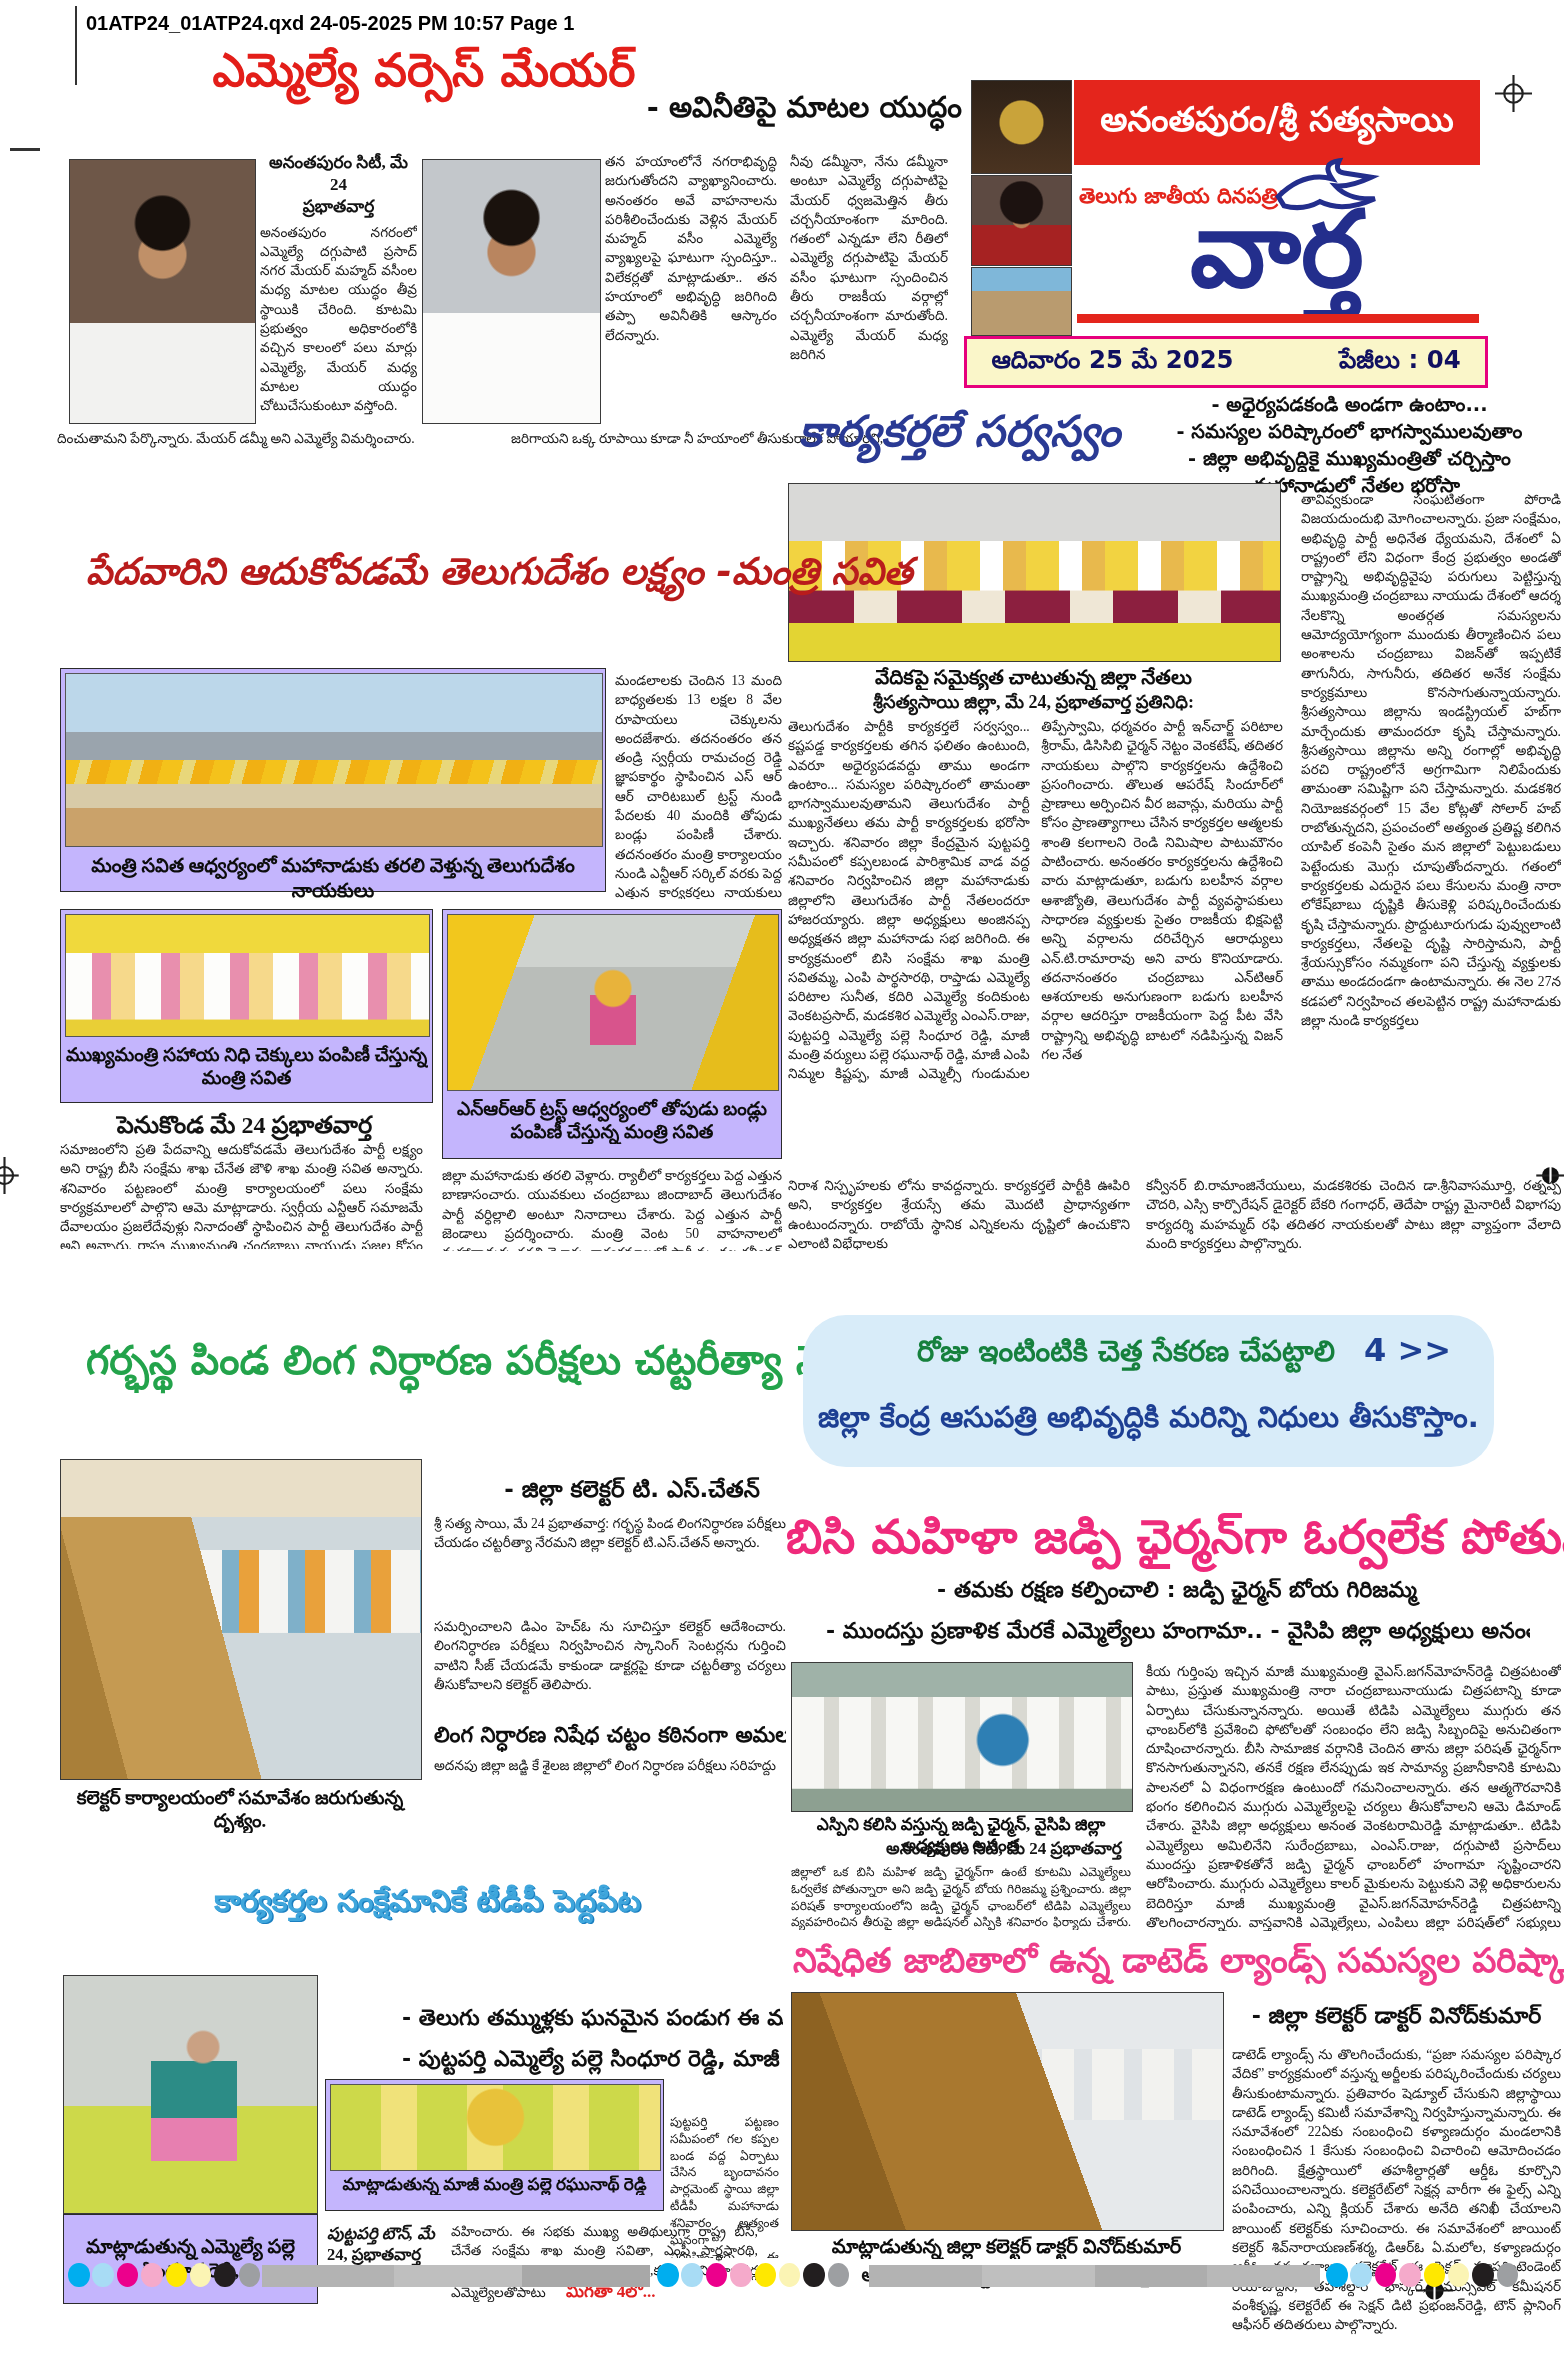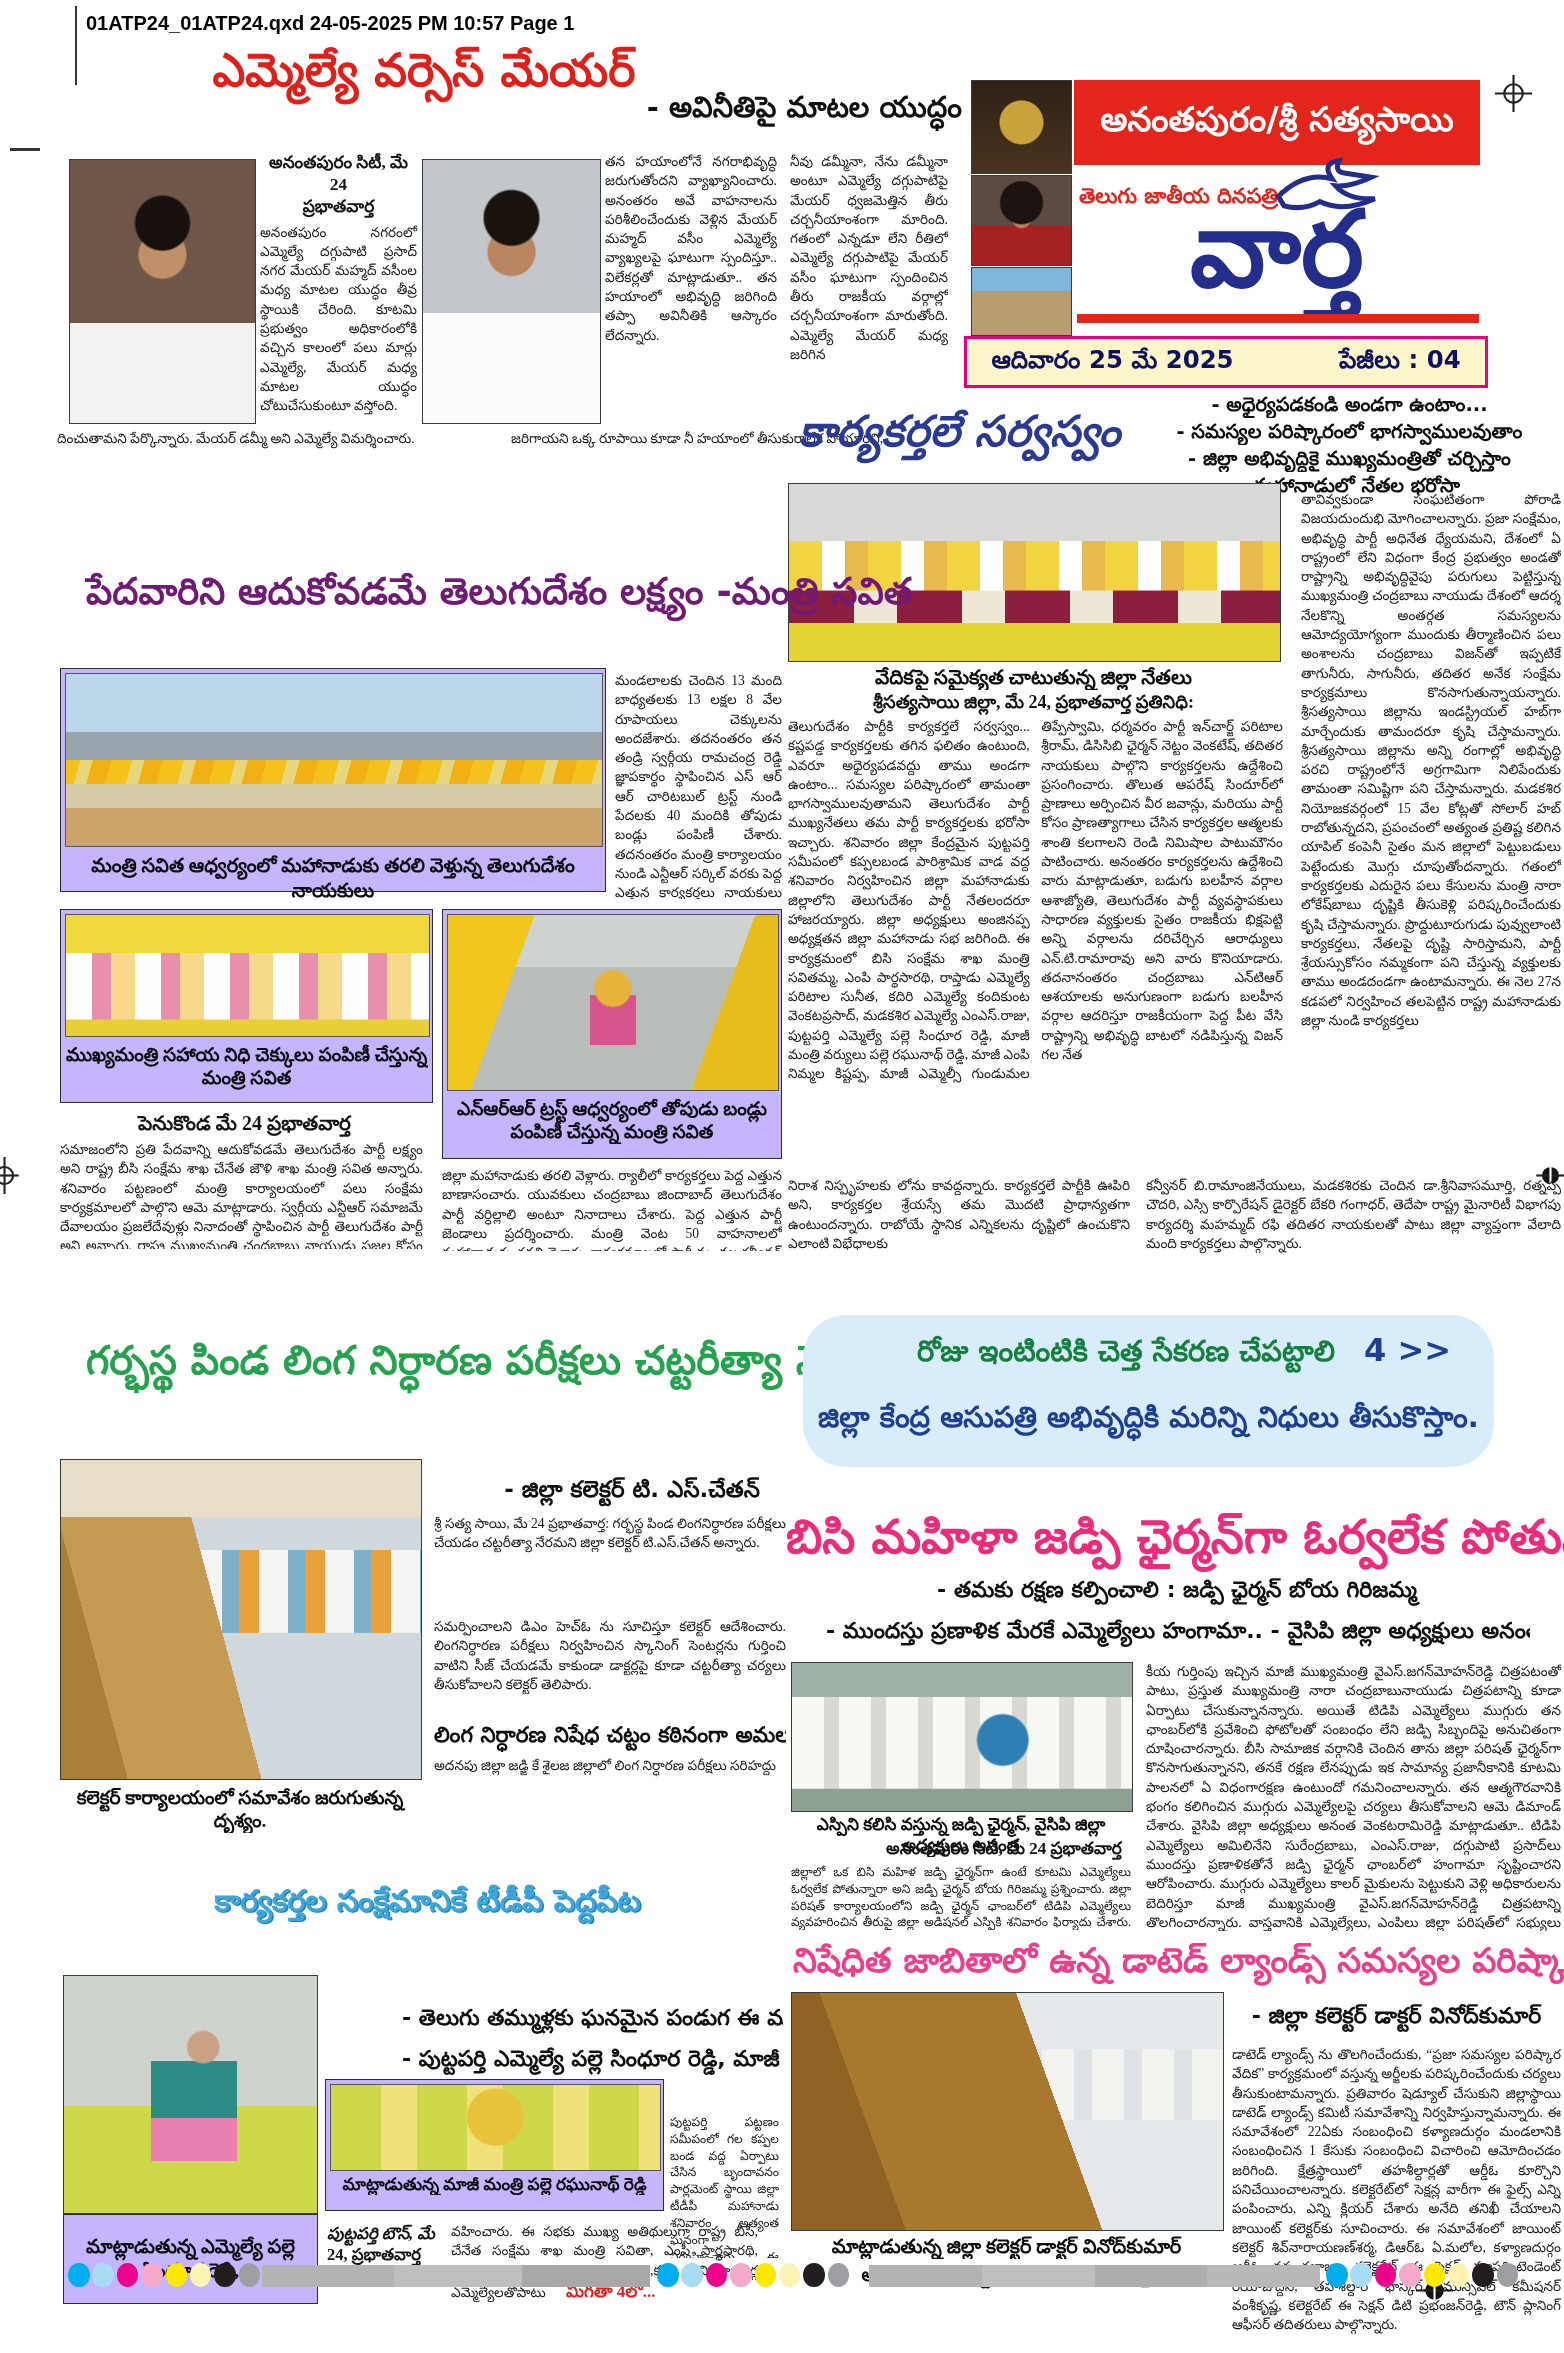--- a/index.html
+++ b/index.html
@@ -96,36 +96,36 @@
     <div class="sub" style="font-size:19.4px;line-height:1.4;">- మహానాడులో నేతల భరోసా</div>
   </div>
   <div class="abs ph" style="top:483px;left:788px;width:491px;height:177px;background:repeating-linear-gradient(90deg,#f2d341 0 33px,#ffffff 33px 56px,#e8b94d 56px 79px) 0 45%/100% 28% no-repeat,repeating-linear-gradient(90deg,#8c1f3f 0 65px,#efe7d6 65px 108px) 0 73%/100% 21% no-repeat,linear-gradient(180deg,#d9d9d7 0 45%,#cfcfcd 45% 73%,#e3d433 73% 100%);"></div>
   <div class="abs cap" style="top:665px;left:788px;width:491px;font-size:20px;">వేదికపై సమైక్యత చాటుతున్న జిల్లా నేతలు</div>
   <div class="abs dl" style="top:691px;left:788px;width:491px;font-size:18px;">శ్రీసత్యసాయి జిల్లా, మే 24, ప్రభాతవార్త ప్రతినిధి:</div>
   <div class="abs body twocol" style="top:717px;left:788px;width:495px;height:454px;">తెలుగుదేశం పార్టీకి కార్యకర్తలే సర్వస్వం... కష్టపడ్డ కార్యకర్తలకు తగిన ఫలితం ఉంటుంది, ఎవరూ అధైర్యపడవద్దు తాము అండగా ఉంటాం... సమస్యల పరిష్కారంలో తామంతా భాగస్వాములవుతామని తెలుగుదేశం పార్టీ ముఖ్యనేతలు తమ పార్టీ కార్యకర్తలకు భరోసా ఇచ్చారు. శనివారం జిల్లా కేంద్రమైన పుట్టపర్తి సమీపంలో కప్పలబండ పారిశ్రామిక వాడ వద్ద శనివారం నిర్వహించిన జిల్లా మహానాడుకు జిల్లాలోని తెలుగుదేశం పార్టీ నేతలందరూ హాజరయ్యారు. జిల్లా అధ్యక్షులు అంజినప్ప అధ్యక్షతన జిల్లా మహానాడు సభ జరిగింది. ఈ కార్యక్రమంలో బిసి సంక్షేమ శాఖ మంత్రి సవితమ్మ, ఎంపి పార్థసారథి, రాప్తాడు ఎమ్మెల్యే పరిటాల సునీత, కదిరి ఎమ్మెల్యే కందికుంట వెంకటప్రసాద్, మడకశిర ఎమ్మెల్యే ఎంఎస్.రాజు, పుట్టపర్తి ఎమ్మెల్యే పల్లె సింధూర రెడ్డి, మాజీ మంత్రి వర్యులు పల్లె రఘునాథ్ రెడ్డి, మాజీ ఎంపి నిమ్మల కిష్టప్ప, మాజీ ఎమ్మెల్సీ గుండుమల తిప్పేస్వామి, ధర్మవరం పార్టీ ఇన్‌చార్జ్ పరిటాల శ్రీరామ్, డిసిసిబి ఛైర్మన్ నెట్టం వెంకటేష్, తదితర నాయకులు పాల్గొని కార్యకర్తలను ఉద్దేశించి ప్రసంగించారు. తొలుత ఆపరేష్ సిందూర్‌లో ప్రాణాలు అర్పించిన వీర జవాన్లు, మరియు పార్టీ కోసం ప్రాణత్యాగాలు చేసిన కార్యకర్తల ఆత్మలకు శాంతి కలగాలని రెండి నిమిషాల పాటుమౌనం పాటించారు. అనంతరం కార్యకర్తలను ఉద్దేశించి వారు మాట్లాడుతూ, బడుగు బలహీన వర్గాల ఆశాజ్యోతి, తెలుగుదేశం పార్టీ వ్యవస్థాపకులు సాధారణ వ్యక్తులకు సైతం రాజకీయ భిక్షపెట్టి అన్ని వర్గాలను దరిచేర్చిన ఆరాధ్యులు ఎన్.టి.రామారావు అని వారు కొనియాడారు. తదనానంతరం చంద్రబాబు ఎన్‌టిఆర్ ఆశయాలకు అనుగుణంగా బడుగు బలహీన వర్గాల ఆదరిస్తూ రాజకీయంగా పెద్ద పీట వేసి రాష్ట్రాన్ని అభివృద్ధి బాటలో నడిపిస్తున్న విజన్ గల నేత</div>
   <div class="abs body" style="top:490px;left:1301px;width:260px;height:681px;">తావివ్వకుండా సంఘటితంగా పోరాడి విజయదుందుభి మోగించాలన్నారు. ప్రజా సంక్షేమం, అభివృద్ధి పార్టీ అధినేత ధ్యేయమని, దేశంలో ఏ రాష్ట్రంలో లేని విధంగా కేంద్ర ప్రభుత్వం అండతో రాష్ట్రాన్ని అభివృద్ధివైపు పరుగులు పెట్టిస్తున్న ముఖ్యమంత్రి చంద్రబాబు నాయుడు దేశంలో ఆదర్శ నేలకొన్ని అంతర్గత సమస్యలను ఆమోద్యయోగ్యంగా ముందుకు తీర్మాణించిన పలు అంశాలను చంద్రబాబు విజన్‌తో ఇప్పటికే తాగునీరు, సాగునీరు, తదితర అనేక సంక్షేమ కార్యక్రమాలు కొనసాగుతున్నాయన్నారు. శ్రీసత్యసాయి జిల్లాను ఇండస్ట్రియల్ హబ్‌గా మార్చేందుకు తామందరూ కృషి చేస్తామన్నారు. శ్రీసత్యసాయి జిల్లాను అన్ని రంగాల్లో అభివృద్ధి పరచి రాష్ట్రంలోనే అగ్రగామిగా నిలిపేందుకు తామంతా సమిష్టిగా పని చేస్తామన్నారు. మడకశిర నియోజకవర్గంలో 15 వేల కోట్లతో సోలార్ హబ్ రాబోతున్నదని, ప్రపంచంలో అత్యంత ప్రతిష్ట కలిగిన యాపిల్ కంపెనీ సైతం మన జిల్లాలో పెట్టుబడులు పెట్టేందుకు మొగ్గు చూపుతోందన్నారు. గతంలో కార్యకర్తలకు ఎదురైన పలు కేసులను మంత్రి నారా లోకేష్‌బాబు దృష్టికి తీసుకెళ్లి పరిష్కరించేందుకు కృషి చేస్తామన్నారు. ప్రొద్దుటూరుగుడు పువ్వులాంటి కార్యకర్తలు, నేతలపై దృష్టి సారిస్తామని, పార్టీ శ్రేయస్సుకోసం నమ్మకంగా పని చేస్తున్న వ్యక్తులకు తాము అండదండగా ఉంటామన్నారు. ఈ నెల 27న కడపలో నిర్వహించ తలపెట్టిన రాష్ట్ర మహానాడుకు జిల్లా నుండి కార్యకర్తలు</div>
   <div class="abs body" style="top:1176px;left:788px;width:342px;height:116px;">నిరాశ నిస్పృహలకు లోను కావద్దన్నారు. కార్యకర్తలే పార్టీకి ఊపిరి అని, కార్యకర్తల శ్రేయస్సే తమ మొదటి ప్రాధాన్యతగా ఉంటుందన్నారు. రాబోయే స్థానిక ఎన్నికలను దృష్టిలో ఉంచుకొని ఎలాంటి విభేధాలకు</div>
   <div class="abs body" style="top:1176px;left:1146px;width:415px;height:116px;">కన్వీనర్ బి.రామాంజినేయులు, మడకశిరకు చెందిన డా.శ్రీనివాసమూర్తి, రత్నప్ప చౌదరి, ఎస్సి కార్పొరేషన్ డైరెక్టర్ బేకరి గంగాధర్, తెదేపా రాష్ట్ర మైనారిటీ విభాగపు కార్యదర్శి మహమ్మద్ రఫి తదితర నాయకులతో పాటు జిల్లా వ్యాప్తంగా వేలాది మంది కార్యకర్తలు పాల్గొన్నారు.</div>
 
-  <div class="abs hl" style="top:570px;left:86px;width:693px;font-size:37px;color:#701a75;">పేదవారిని ఆదుకోవడమే తెలుగుదేశం లక్ష్యం -మంత్రి సవిత</div>
+  <div class="abs hl" style="top:550px;left:86px;width:693px;font-size:37px;color:#b91c1c;font-style:italic;">పేదవారిని ఆదుకోవడమే తెలుగుదేశం లక్ష్యం -మంత్రి సవిత</div>
   <div class="abs framebox" style="top:668px;left:60px;width:546px;height:224px;box-sizing:border-box;padding:4.3px;">
     <div style="width:100%;height:172px;border:0.7px solid #555;background:linear-gradient(180deg,#bcd7ea 0 34%,#9aa4ad 34% 50%,rgba(0,0,0,0) 50%),repeating-linear-gradient(105deg,#f4c21b 0 20px,#e8d77a 20px 32px,#f1b013 32px 50px) 0 50%/100% 28% no-repeat,linear-gradient(180deg,rgba(0,0,0,0) 0 78%,#caa26a 78% 100%),#d8cba8;"></div>
     <div class="cap" style="margin-top:7.2px;font-size:19.4px;">మంత్రి సవిత ఆధ్వర్యంలో మహానాడుకు తరలి వెళ్తున్న తెలుగుదేశం నాయకులు</div>
   </div>
   <div class="abs body" style="top:671px;left:615px;width:167px;height:228px;">మండలాలకు చెందిన 13 మంది బాధ్యతలకు 13 లక్షల 8 వేల రూపాయలు చెక్కులను అందజేశారు. తదనంతరం తన తండ్రి స్వర్గీయ రామచంద్ర రెడ్డి జ్ఞాపకార్థం స్థాపించిన ఎస్ ఆర్ ఆర్ చారిటబుల్ ట్రస్ట్ నుండి పేదలకు 40 మందికి తోపుడు బండ్లు పంపిణీ చేశారు. తదనంతరం మంత్రి కార్యాలయం నుండి ఎన్టీఆర్ సర్కిల్ వరకు పెద్ద ఎత్తున కార్యకర్తలు నాయకులు ర్యాలీగా తరలివచ్చి ఎన్టీఆర్ విగ్రహానికి పూలమాల లేచి నివాళులర్పించి పుట్టపర్తి లో జరిగే</div>
 
   <div class="abs framebox" style="top:909px;left:60px;width:373px;height:194px;box-sizing:border-box;padding:4.3px;">
     <div style="width:100%;height:121px;border:0.7px solid #555;background:repeating-linear-gradient(90deg,#fdfdfb 0 26px,#e88fae 26px 45px,#f6d98b 45px 69px) 0 70%/100% 55% no-repeat,linear-gradient(180deg,#f0d93c 0 45%,#e9cf36 45% 100%);"></div>
     <div class="cap" style="margin-top:5.7px;font-size:18.7px;">ముఖ్యమంత్రి సహాయ నిధి చెక్కులు పంపిణీ చేస్తున్న మంత్రి సవిత</div>
   </div>
   <div class="abs framebox" style="top:909px;left:442px;width:340px;height:250px;box-sizing:border-box;padding:4.3px;">
     <div style="width:100%;height:175px;border:0.7px solid #555;background:radial-gradient(circle at 50% 42%, #e8b33b 0 9%, rgba(0,0,0,0) 10%),linear-gradient(180deg,rgba(0,0,0,0) 0 46%,#d8548c 46% 74%,rgba(0,0,0,0) 74%) 50% 0/14% 100% no-repeat,linear-gradient(110deg,#f2c71d 0 22%,rgba(0,0,0,0) 22% 78%,#e6bd1c 78%),linear-gradient(180deg,#cfd3cf 0 30%,#b9bdb9 30% 100%);"></div>
     <div class="cap" style="margin-top:5.7px;font-size:18.7px;">ఎన్ఆర్ఆర్ ట్రస్ట్ ఆధ్వర్యంలో తోపుడు బండ్లు పంపిణీ చేస్తున్న మంత్రి సవిత</div>
   </div>
-  <div class="abs dl" style="top:1110px;left:72px;width:345px;font-size:20px;">పెనుకొండ మే 24 ప్రభాతవార్త</div>
+  <div class="abs dl" style="top:1110px;left:72px;width:345px;font-size:24px;">పెనుకొండ మే 24 ప్రభాతవార్త</div>
   <div class="abs body" style="top:1140px;left:60px;width:363px;height:109px;">సమాజంలోని ప్రతి పేదవాన్ని ఆదుకోవడమే తెలుగుదేశం పార్టీ లక్ష్యం అని రాష్ట్ర బీసి సంక్షేమ శాఖ చేనేత జౌళి శాఖ మంత్రి సవిత అన్నారు. శనివారం పట్టణంలో మంత్రి కార్యాలయంలో పలు సంక్షేమ కార్యక్రమాలలో పాల్గొని ఆమె మాట్లాడారు. స్వర్గీయ ఎన్టీఆర్ సమాజమే దేవాలయం ప్రజలేదేవుళ్లు నినాదంతో స్థాపించిన పార్టీ తెలుగుదేశం పార్టీ అని అన్నారు. రాష్ట్ర ముఖ్యమంత్రి చంద్రబాబు నాయుడు ప్రజల కోసం పలు సంక్షేమ కార్యక్రమాలు చేపట్టడం జరిగిందన్నారు. రాష్ట్ర ప్రభుత్వం నుండి మంజూరైన ముఖ్యమంత్రి సహాయ నిధి కింద గోరంట్ల పెనుకొండ సోమందేపల్లి</div>
   <div class="abs body" style="top:1166px;left:442px;width:340px;height:85px;">జిల్లా మహానాడుకు తరలి వెళ్లారు. ర్యాలీలో కార్యకర్తలు పెద్ద ఎత్తున బాణాసంచారు. యువకులు చంద్రబాబు జిందాబాద్ తెలుగుదేశం పార్టీ వర్ధిల్లాలి అంటూ నినాదాలు చేశారు. పెద్ద ఎత్తున పార్టీ జెండాలు ప్రదర్శించారు. మంత్రి వెంట 50 వాహనాలలో మహానాడుకు తరలి వెళ్లారు. కార్యక్రమాలలో పార్టీ మండల కన్వీనర్ ప్రసాద్ పట్టణ కన్వీనర్ శ్రీరాములు యాదవ్ తెలుగుదేశం నాయకులు తివేంద్ర సోమశేఖర్ నంజుండ శ్రీనివాసులు నారాయణస్వామి కేశవయ్య తదితరులు పాల్గొన్నారు</div>
 
   <div class="abs hl" style="top:1337px;left:86px;width:697px;font-size:40px;color:#23a34b;">గర్భస్థ పిండ లింగ నిర్ధారణ పరీక్షలు చట్టరీత్యా నేరం</div>
   <div class="abs sub" style="top:1476px;left:474px;width:316px;font-size:23px;">- జిల్లా కలెక్టర్ టి. ఎస్.చేతన్</div>
   <div class="abs ph" style="top:1459px;left:60px;width:360px;height:319px;background:linear-gradient(180deg,#e9dfc8 0 18%,rgba(0,0,0,0) 18%),linear-gradient(255deg,rgba(0,0,0,0) 0 55%,#c59a52 55% 85%,#a97f39 85%),repeating-linear-gradient(90deg,#f4f4f2 0 29px,#7fb0c9 29px 46px,#e9a13b 46px 66px) 0 38%/100% 26% no-repeat,#cfd8dc;"></div>
   <div class="abs cap" style="top:1786px;left:60px;width:360px;font-size:18.7px;">కలెక్టర్ కార్యాలయంలో సమావేశం జరుగుతున్న దృశ్యం.</div>
   <div class="abs body" style="top:1514px;left:434px;width:352px;height:101px;">శ్రీ సత్య సాయి, మే 24 ప్రభాతవార్త: గర్భస్థ పిండ లింగనిర్ధారణ పరీక్షలు చేయడం చట్టరీత్యా నేరమని జిల్లా కలెక్టర్ టి.ఎస్.చేతన్ అన్నారు.</div>
   <div class="abs body" style="top:1617px;left:434px;width:352px;height:99px;">సమర్పించాలని డిఎం హెచ్ఓ ను సూచిస్తూ కలెక్టర్ ఆదేశించారు. లింగనిర్ధారణ పరీక్షలు నిర్వహించిన స్కానింగ్ సెంటర్లను గుర్తించి వాటిని సీజ్ చేయడమే కాకుండా డాక్టర్లపై కూడా చట్టరీత్యా చర్యలు తీసుకోవాలని కలెక్టర్ తెలిపారు.</div>
   <div class="abs sub" style="top:1722px;left:434px;width:352px;font-size:21.5px;text-align:left;">లింగ నిర్ధారణ నిషేధ చట్టం కఠినంగా అమలు చేయాలి</div>

